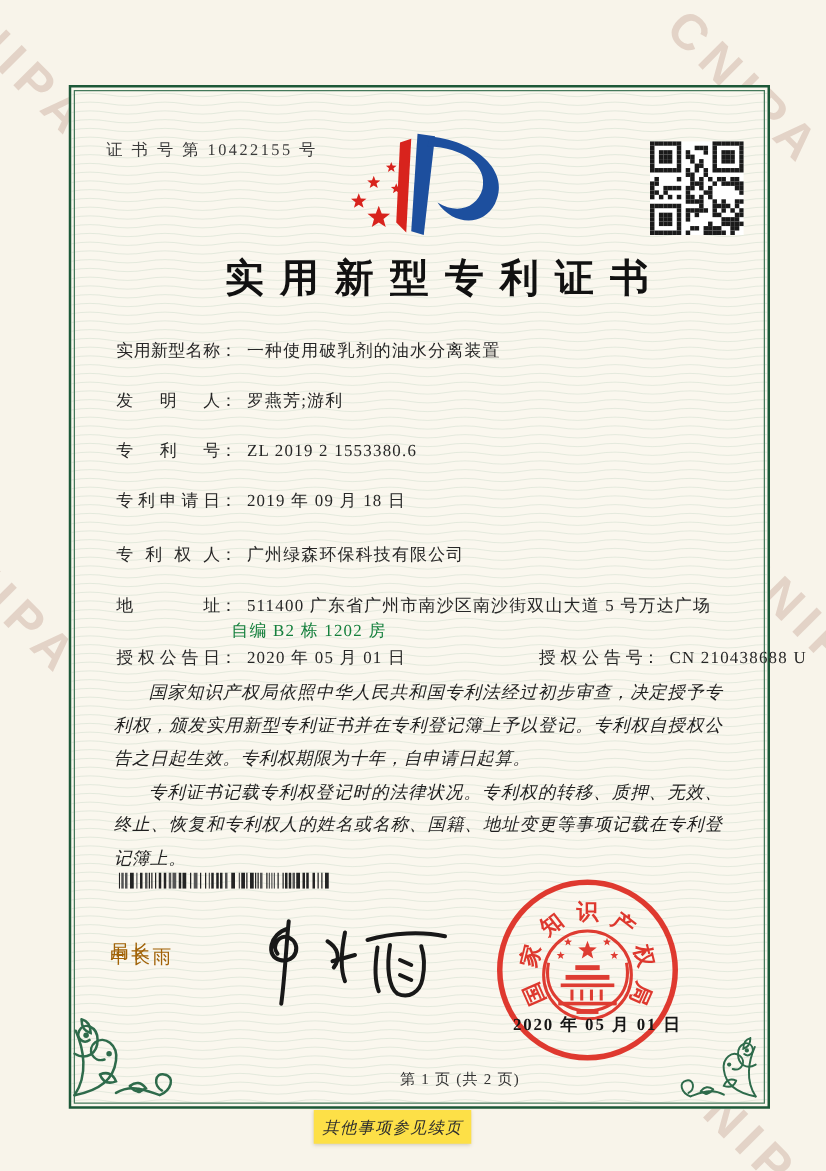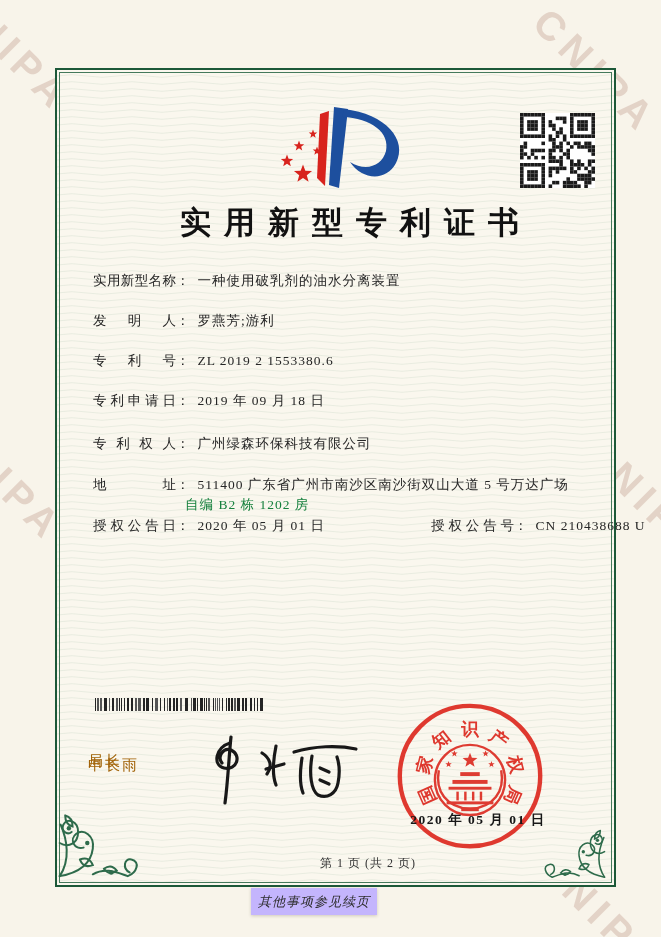--- a/index.html
+++ b/index.html
@@ -44,21 +44,21 @@
           font-family:"Liberation Sans","DejaVu Sans",sans-serif;letter-spacing:2px;}
   .signature{position:absolute;left:196px;top:733px;width:168px;height:84px;}
 
   .seal{position:absolute;left:392px;top:700px;width:156px;height:156px;}
   .seal-date{position:absolute;left:398px;top:811px;width:160px;text-align:center;
              font-size:13.5px;font-weight:bold;color:#171717;letter-spacing:1.5px;}
 
   .page-note{position:absolute;left:55px;top:855px;width:626px;text-align:center;
              font-size:12px;color:#333;letter-spacing:1px;}
 
-  .footer-tab{position:absolute;left:251px;top:888px;width:126px;height:27px;background:#c4b5fd;
+  .footer-tab{position:absolute;left:251px;top:888px;width:126px;height:27px;background:#fde047;
               box-shadow:0 1px 3px rgba(90,80,60,0.25);display:flex;align-items:center;justify-content:center;}
   .footer-tab span{font-size:13px;font-style:italic;color:#2e2e2e;letter-spacing:1px;}
 </style>
 </head>
 <body>
 
 <div class="page">
 
   <span class="wm" style="left:-30px;top:-22px;">CNIPA</span>
   <span class="wm faint" style="left:196px;top:108px;">CNIPA</span>
@@ -213,20 +213,21 @@
         <path d="M40,124 C54,116 66,122 78,126 C88,122 92,110 82,108 C74,106 72,118 80,122" fill="none" stroke="#2e6b4b" stroke-width="2.2" stroke-linecap="round"></path>
         <path d="M26,108 q10,-4 14,6 q-10,4 -14,-6" fill="none" stroke="#2e6b4b" stroke-width="2.2" stroke-linecap="round"></path>
         <path d="M52,118 q8,-6 14,2 q-8,6 -14,-2" fill="none" stroke="#2e6b4b" stroke-width="2.2" stroke-linecap="round"></path>
         <path d="M10,60 q8,2 8,12 q-8,-2 -8,-12" fill="none" stroke="#2e6b4b" stroke-width="2.2" stroke-linecap="round"></path>
         <circle cx="34" cy="90" r="2.4" fill="#2e6b4b"></circle>
         <circle cx="60" cy="122" r="2.4" fill="#2e6b4b"></circle>
         <circle cx="14" cy="74" r="2.4" fill="#2e6b4b"></circle>
       </g>
     </svg>
 
+  <div class="cert-number">证 书 号 第 10422155 号</div>
   <svg class="logo" id="logo" viewBox="0 0 165 98">
       <path d="M70,16 L79,13 L75,88 L67,80 Z" fill="#d8231d"></path>
       <path d="M84,9 L98,11 L89,90 L79,87 Z" fill="#1d4f9e"></path>
       <path d="M94,11 C136,16 158,42 146,65 C136,84 112,82 100,64 C116,74 132,68 136,53 C140,35 122,20 92,19 Z" fill="#1d4f9e"></path>
       <path d="M63.00,31.50L64.11,34.47L67.28,34.61L64.80,36.58L65.65,39.64L63.00,37.89L60.35,39.64L61.20,36.58L58.72,34.61L61.89,34.47Z" fill="#d8231d"></path>
       <path d="M49.00,42.50L50.36,46.13L54.23,46.30L51.20,48.71L52.23,52.45L49.00,50.31L45.77,52.45L46.80,48.71L43.77,46.30L47.64,46.13Z" fill="#d8231d"></path>
       <path d="M37.00,56.50L38.60,60.79L43.18,60.99L39.60,63.84L40.82,68.26L37.00,65.73L33.18,68.26L34.40,63.84L30.82,60.99L35.40,60.79Z" fill="#d8231d"></path>
       <path d="M53.00,66.50L55.35,72.77L62.04,73.06L56.79,77.23L58.58,83.69L53.00,79.99L47.42,83.69L49.21,77.23L43.96,73.06L50.65,72.77Z" fill="#d8231d"></path>
       <path d="M67.00,48.50L68.11,51.47L71.28,51.61L68.80,53.58L69.65,56.64L67.00,54.89L64.35,56.64L65.20,53.58L62.72,51.61L65.89,51.47Z" fill="#d8231d"></path>
     </svg>
@@ -470,20 +471,24 @@
   <div class="row" style="top:476px;">
     <span class="flabel">地址</span><span class="colon">：</span><span class="fvalue">511400 广东省广州市南沙区南沙街双山大道 5 号万达广场</span>
   </div>
   <div class="addr2">自编 B2 栋 1202 房</div>
 
   <div class="row" style="top:517px;width:490px;">
     <span class="flabel">授权公告日</span><span class="colon">：</span><span class="fvalue">2020 年 05 月 01 日</span>
     <span class="grant2"><span class="flabel">授权公告号</span><span class="colon">：</span><span class="fvalue">CN 210438688 U</span></span>
   </div>
 
+  <div class="paras">
+    <p>国家知识产权局依照中华人民共和国专利法经过初步审查，决定授予专利权，颁发实用新型专利证书并在专利登记簿上予以登记。专利权自授权公告之日起生效。专利权期限为十年，自申请日起算。</p>
+    <p>专利证书记载专利权登记时的法律状况。专利权的转移、质押、无效、终止、恢复和专利权人的姓名或名称、国籍、地址变更等事项记载在专利登记簿上。</p>
+  </div>
 
   <svg class="barcode" id="barcode" viewBox="0 0 170 13" preserveAspectRatio="none">
       <rect x="0" y="0" width="1" height="13" fill="#242424"></rect>
       <rect x="2" y="0" width="2" height="13" fill="#555"></rect>
       <rect x="5" y="0" width="2" height="13" fill="#555"></rect>
       <rect x="9" y="0" width="3" height="13" fill="#242424"></rect>
       <rect x="14" y="0" width="1" height="13" fill="#555"></rect>
       <rect x="17" y="0" width="2" height="13" fill="#242424"></rect>
       <rect x="21" y="0" width="2" height="13" fill="#555"></rect>
       <rect x="24" y="0" width="1" height="13" fill="#242424"></rect>

